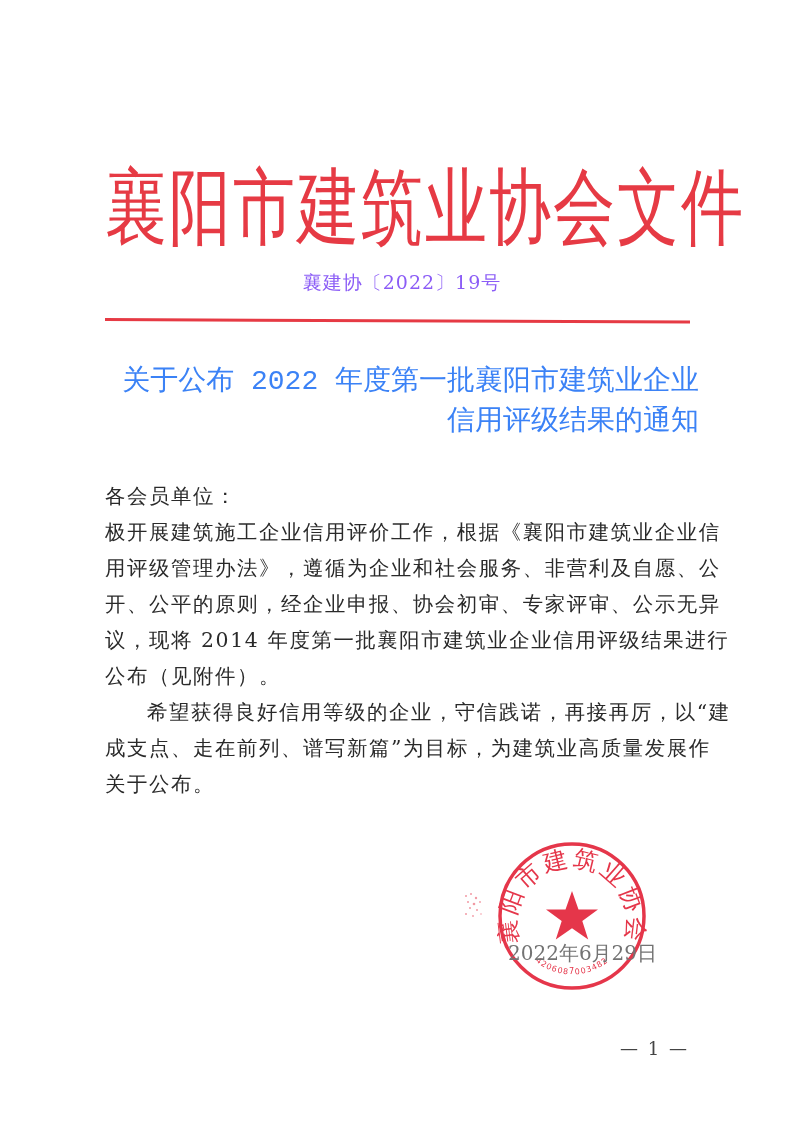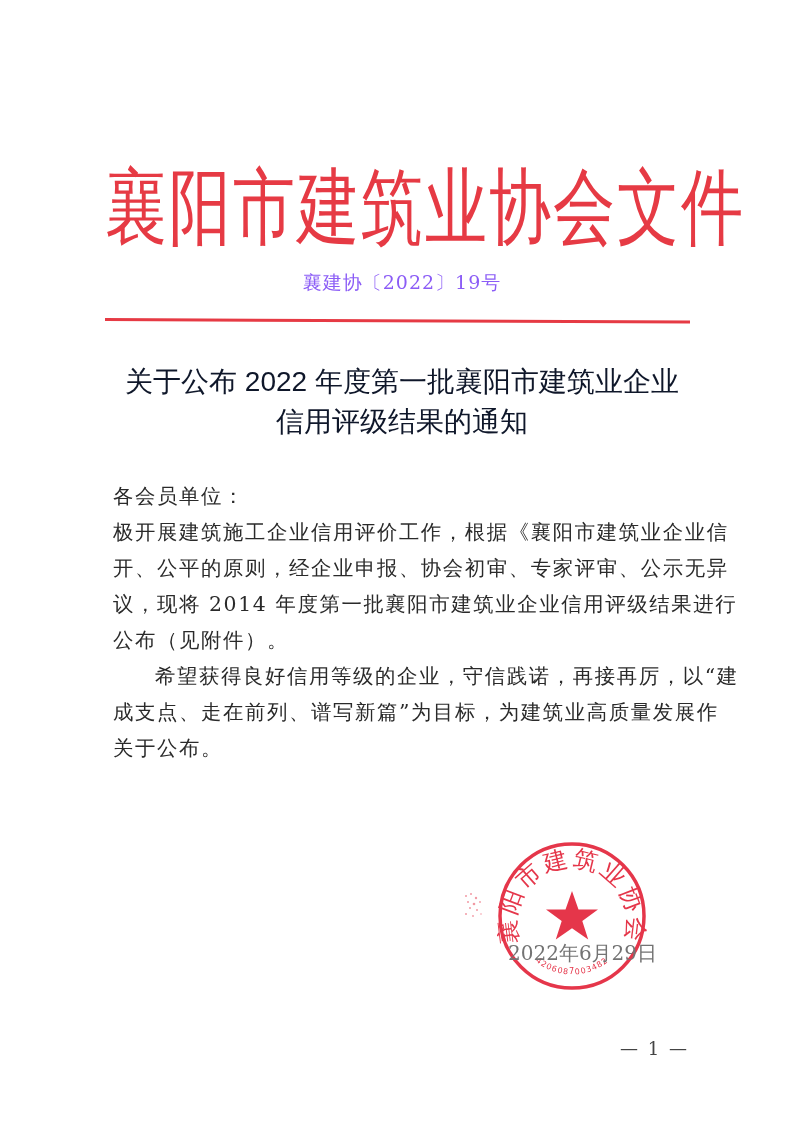--- a/index.html
+++ b/index.html
@@ -57,44 +57,43 @@
       height: 3px;
       background: #e63a44;
       transform: rotate(0.25deg);
       transform-origin: left center;
     }
     .heading {
       position: absolute;
       left: 105px;
       top: 362px;
       width: 594px;
-      text-align: center;
-      font-family: Liberation Sans, sans-serif;
+      text-align: right;
+      font-family: Liberation Mono, monospace;
       font-size: 28px;
       line-height: 40px;
-      color: #0f172a;
+      color: #3b82f6;
       letter-spacing: 0px;
     }
     .heading .line { display: block; white-space: nowrap; }
 
     .body-text {
       position: absolute;
       left: 105px;
       top: 478px;
       width: 590px;
       font-size: 20.4px;
       line-height: 36px;
       color: #2a2a2a;
       letter-spacing: 1.6px;
     }
     .body-text .line {
       display: block;
       white-space: nowrap;
       height: 36px;
-      margin-left: 8px;
     }
     .body-text .indent { padding-left: 42px; }
 
     
     .seal {
       position: absolute;
       left: 497px;
       top: 841px;
       width: 150px;
       height: 150px;
@@ -145,20 +144,21 @@
 
   <div class="heading">
     <span class="line">关于公布 2022 年度第一批襄阳市建筑业企业</span>
     <span class="line">信用评级结果的通知</span>
   </div>
 
   <div class="body-text">
     <span class="line">各会员单位：</span>
 
     <span class="line">极开展建筑施工企业信用评价工作，根据《襄阳市建筑业企业信</span>
+    <span class="line">用评级管理办法》，遵循为企业和社会服务、非营利及自愿、公</span>
     <span class="line">开、公平的原则，经企业申报、协会初审、专家评审、公示无异</span>
     <span class="line">议，现将 2014 年度第一批襄阳市建筑业企业信用评级结果进行</span>
     <span class="line">公布（见附件）。</span>
 
     <span class="line indent">希望获得良好信用等级的企业，守信践诺，再接再厉，以“建</span>
     <span class="line">成支点、走在前列、谱写新篇”为目标，为建筑业高质量发展作</span>
     <span class="line">关于公布。</span>
   </div>
 
   <div class="seal-fragment">

